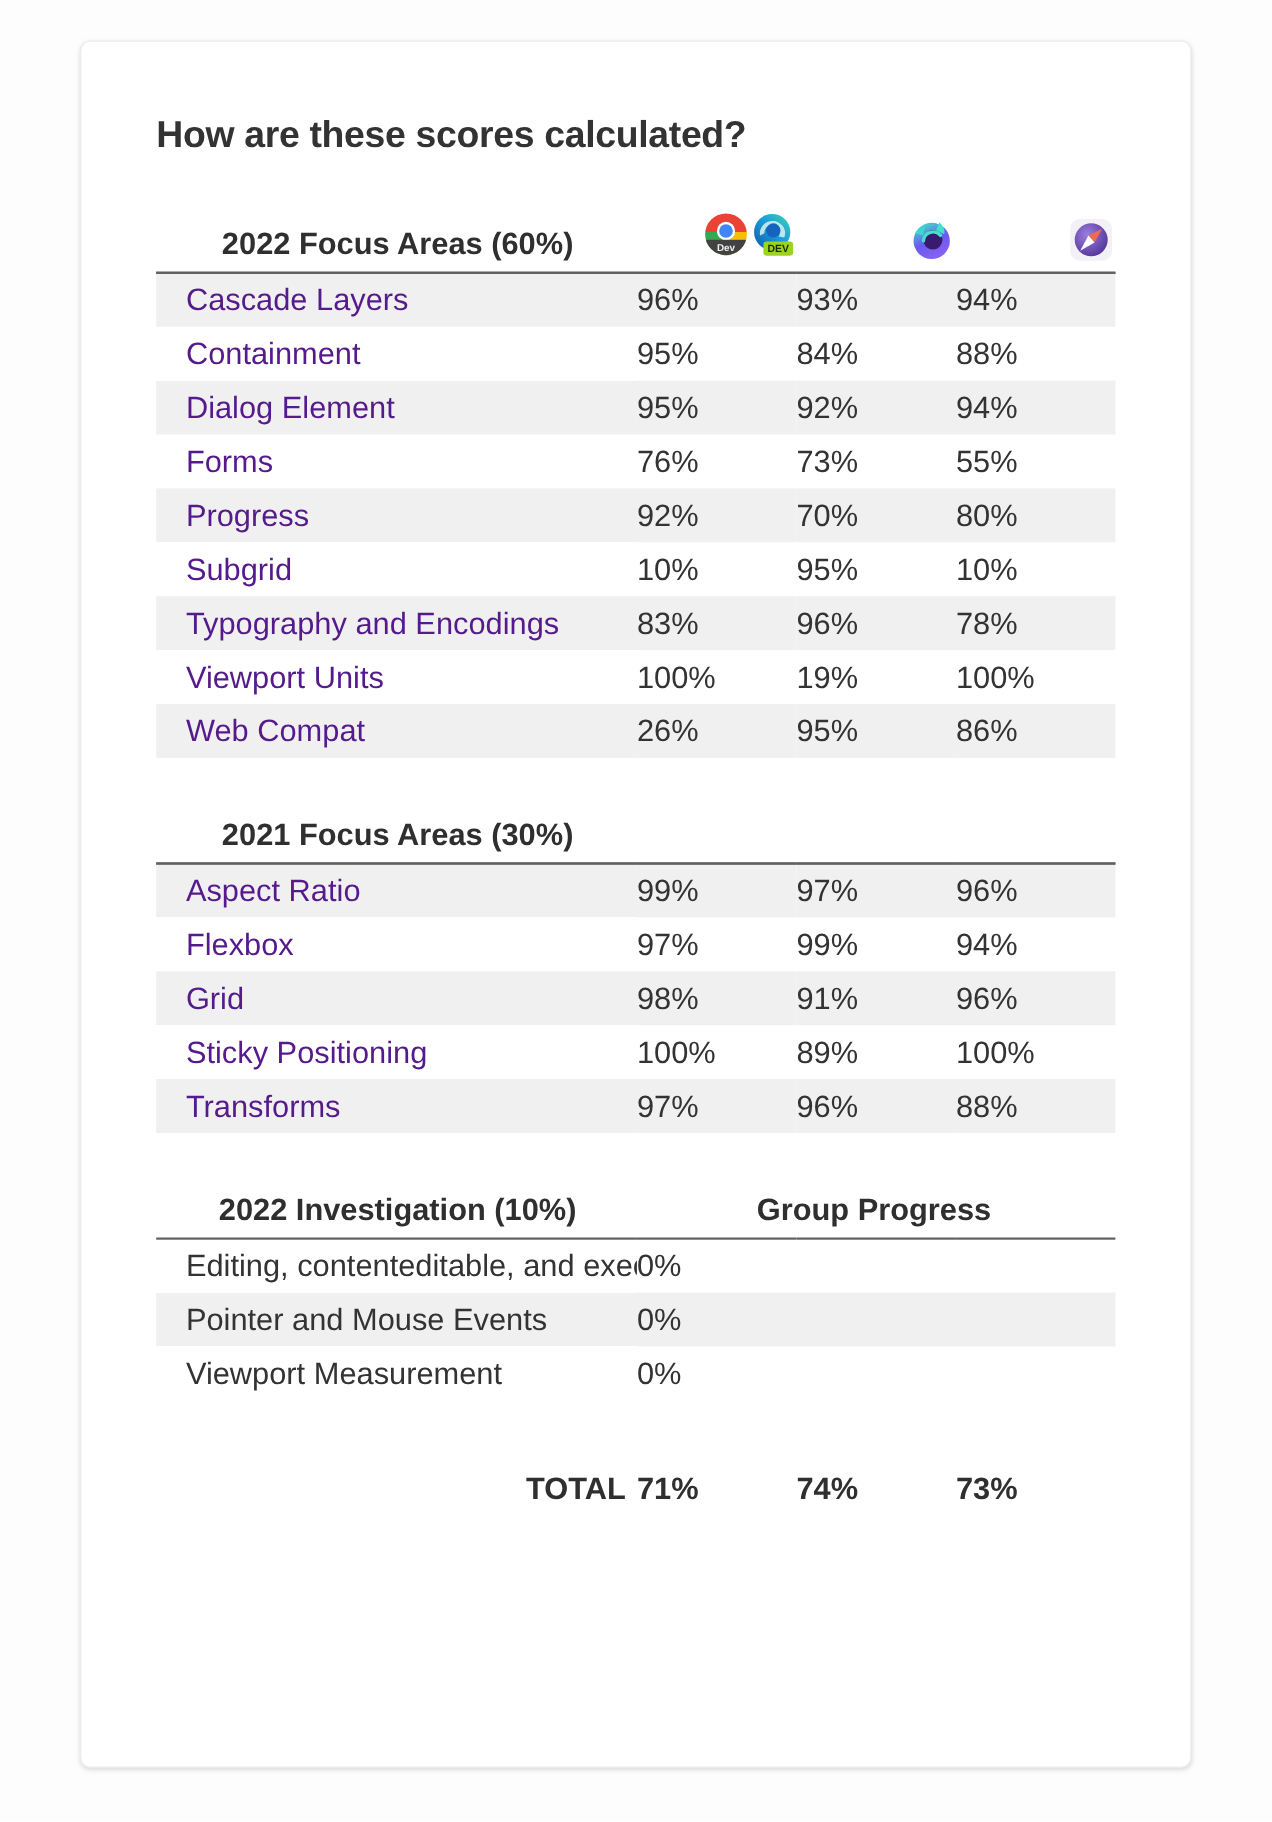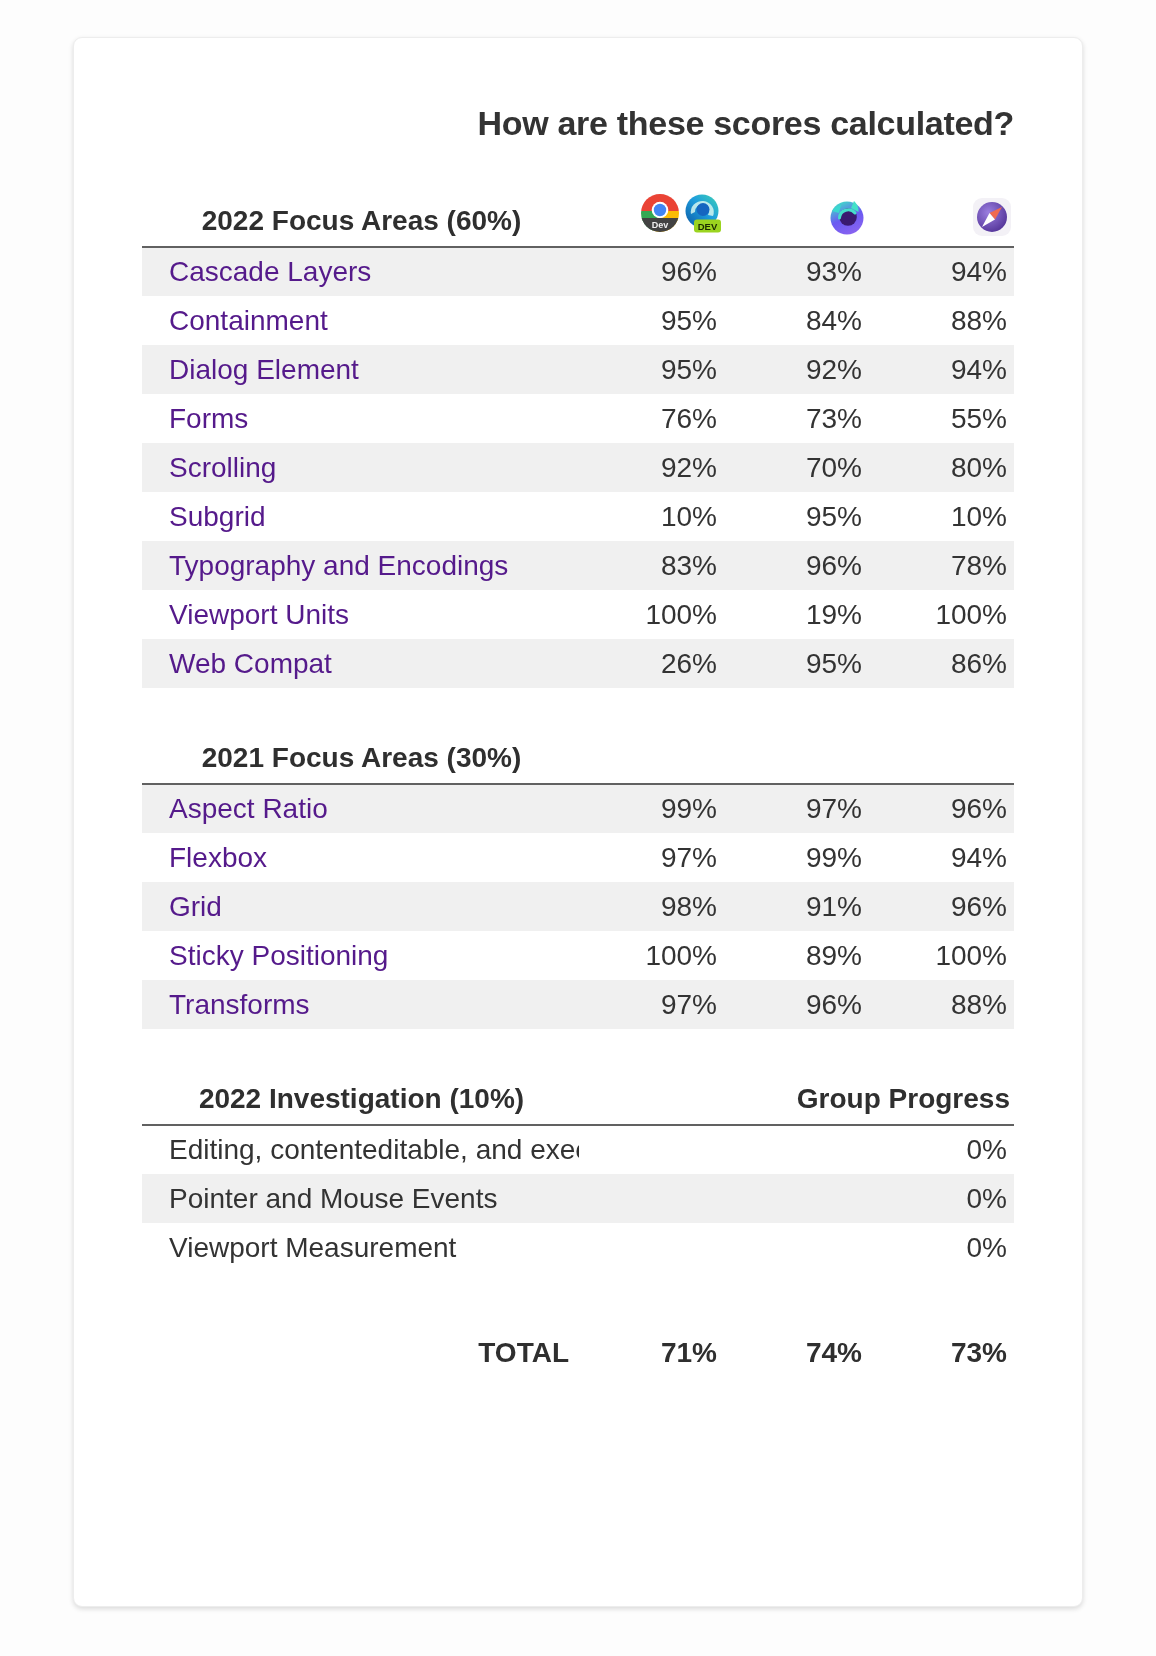--- a/index.html
+++ b/index.html
@@ -7,36 +7,36 @@
   body { height:1656px; }
 
   .card {
     width:1010px; height:1570px; margin:37px auto 0;
     background:#ffffff; border:1px solid #ededed; border-radius:9px;
     box-shadow:0 2px 5px rgba(0,0,0,0.14);
     padding:66px 68px 0;
   }
 
   .page-title {
-    text-align:right; font-size:34px; font-weight:700; color:#333;
+    text-align:left; font-size:34px; font-weight:700; color:#333;
     margin-bottom:50px; letter-spacing:-0.3px;
   }
 
   table.score-table { width:100%; border-collapse:collapse; table-layout:fixed; }
   col.c-label { width:auto; }
   col.c-num { width:145px; }
 
   thead th { border-bottom:2px solid #616161; vertical-align:bottom; padding:0 0 9px 0; }
   th.sec-head { text-align:center; font-size:28px; font-weight:700; color:#2f2f2f; padding-left:2px; }
   th.icon-cell { text-align:right; padding-right:2px; }
-  th.progress-head { text-align:right; font-size:28px; font-weight:700; color:#2f2f2f; padding-right:4px; }
+  th.progress-head { text-align:center; font-size:28px; font-weight:700; color:#2f2f2f; padding-right:4px; }
 
   tbody td { height:49px; font-size:28px; color:#333; vertical-align:middle; }
   td.lbl { text-align:left; padding-left:27px; overflow:hidden; white-space:nowrap; }
-  td.num { text-align:right; padding-right:7px; }
+  td.num { text-align:left; padding-right:7px; }
   td.lbl a { color:#551a8b; text-decoration:none; cursor:pointer; }
 
   .t-focus tbody tr:nth-child(odd) { background:#f0f0f0; }
   .t-invest tbody tr:nth-child(even) { background:#f0f0f0; }
 
   .mt-section { margin-top:54px; }
 
   table.total-table { margin-top:56px; }
   table.total-table td { font-weight:700; color:#2f2f2f; }
   table.total-table td.lbl { text-align:right; padding-right:10px; }
@@ -147,21 +147,21 @@
         <td class="num">92%</td>
         <td class="num">94%</td>
       </tr>
       <tr>
         <td class="lbl"><a>Forms</a></td>
         <td class="num">76%</td>
         <td class="num">73%</td>
         <td class="num">55%</td>
       </tr>
       <tr>
-        <td class="lbl"><a>Scrolling</a></td>
+        <td class="lbl"><a>Progress</a></td>
         <td class="num">92%</td>
         <td class="num">70%</td>
         <td class="num">80%</td>
       </tr>
       <tr>
         <td class="lbl"><a>Subgrid</a></td>
         <td class="num">10%</td>
         <td class="num">95%</td>
         <td class="num">10%</td>
       </tr>

